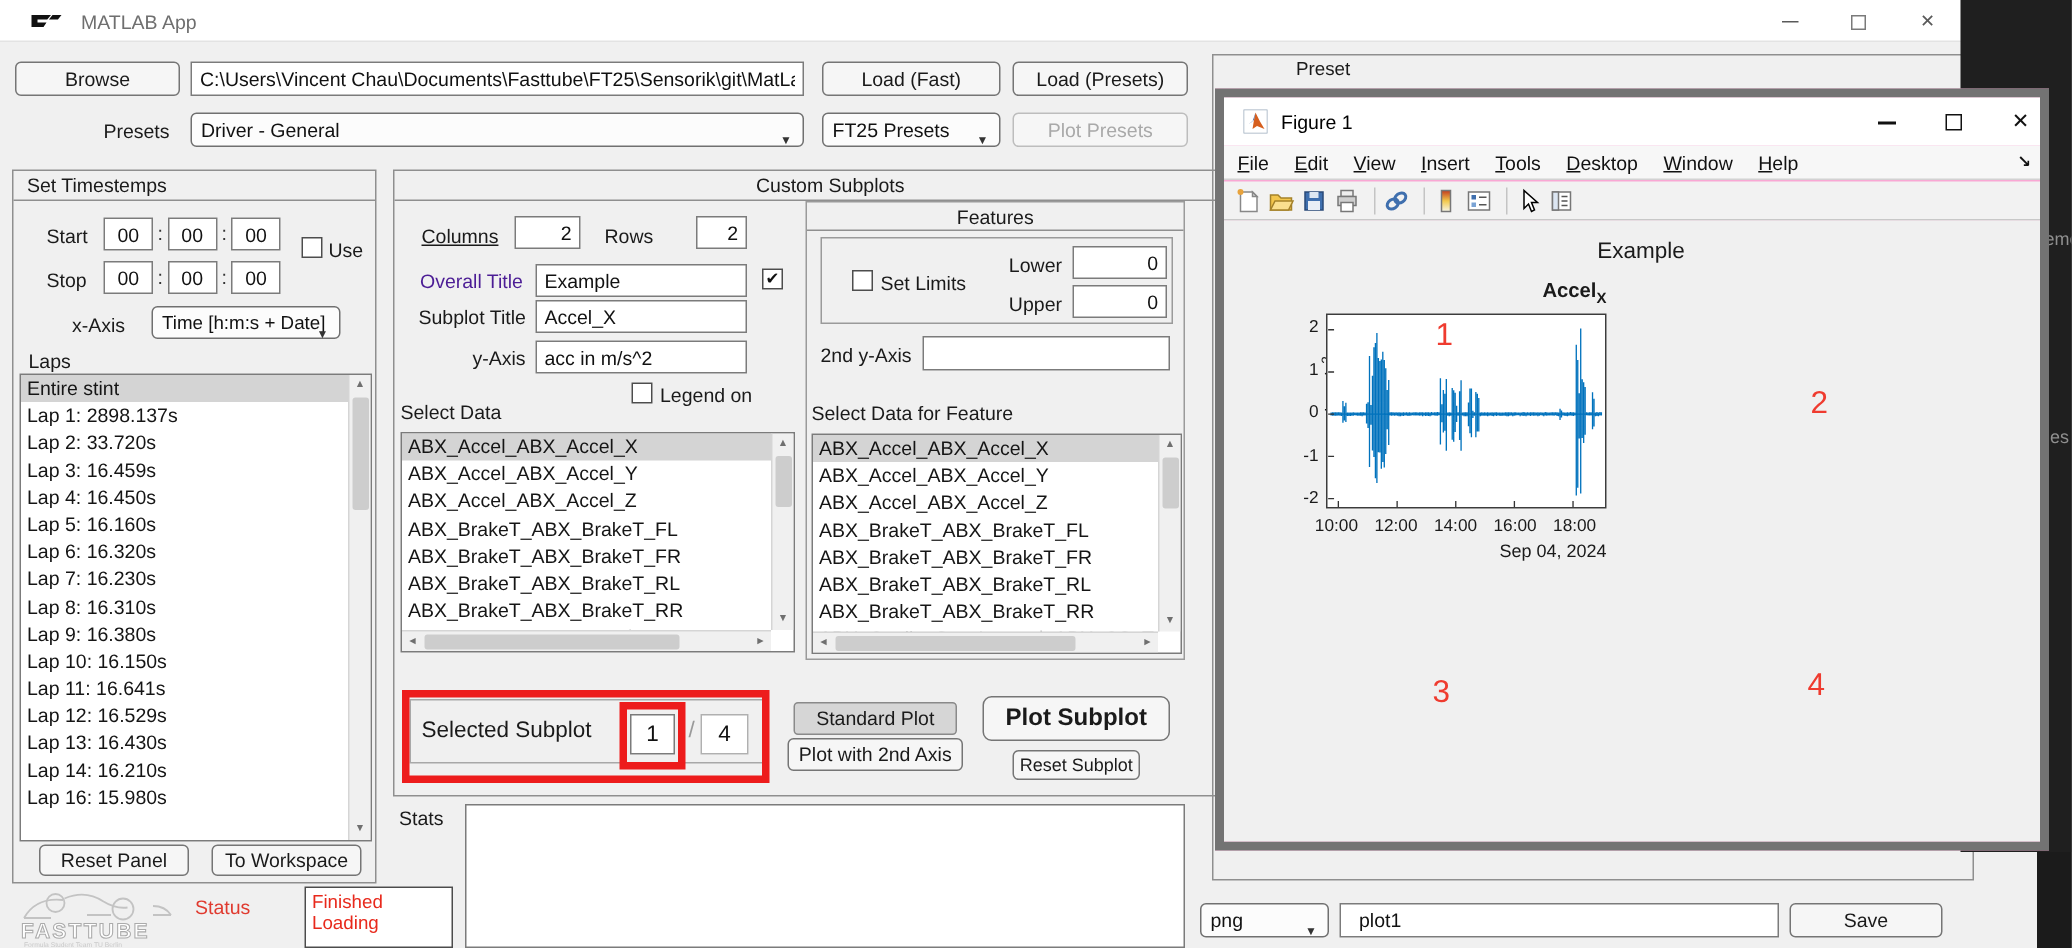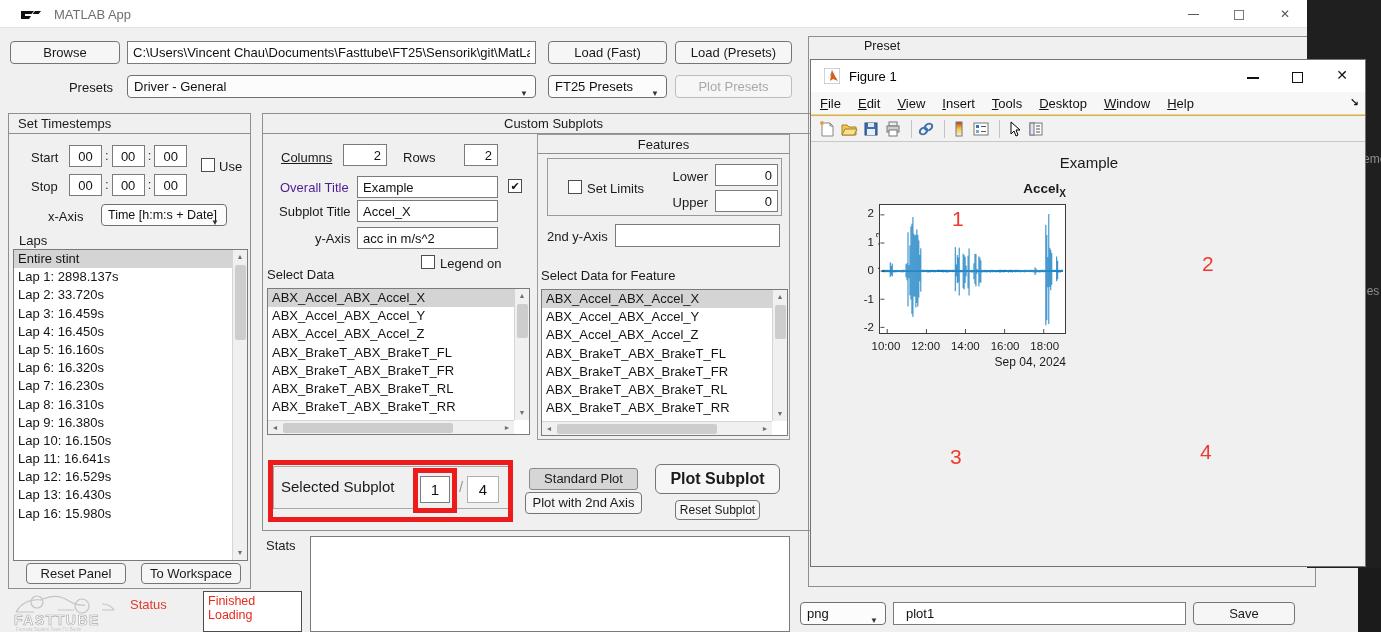--- a/index.html
+++ b/index.html
@@ -40,21 +40,21 @@
   .hscroll .thumb{position:absolute;top:2px;height:10px;background:#cdcdcd;border-radius:2px;}
   .timefield{width:33px;height:22px;background:#fff;border:1px solid #7b7b7b;font-size:13px;text-align:center;line-height:20px;color:#111;}
   .colon{font-size:13px;color:#333;margin:0 3px;line-height:22px;}
   
   .redrect{position:absolute;border:5px solid #ed1c1c;}
   .rednum{position:absolute;color:#ef3b2f;font-size:21px;}
   
   .blackzone{position:absolute;left:1307px;top:0;width:74px;height:568px;background:#1f1f1f;z-index:2;}
   .frag{position:absolute;color:#8f8f8f;font-size:12px;}
   
-  .figwin{position:absolute;left:810px;top:59px;width:556px;height:508px;background:#eab308;border:1px solid #737373;z-index:3;}
+  .figwin{position:absolute;left:810px;top:59px;width:556px;height:508px;background:#f9a8d4;border:6px solid #737373;z-index:3;}
   .fig-titlebar{position:absolute;left:0;top:0;width:100%;height:32px;background:#ffffff;}
   .fig-title{position:absolute;left:38px;top:9px;font-size:13px;color:#000;}
   .fig-btn{position:absolute;top:8px;width:24px;height:16px;text-align:center;color:#111;}
   .fig-btn.min{left:430px;} .fig-btn.max{left:474px;} .fig-btn.cls{left:519px;font-size:14px;line-height:15px;}
   .fig-btn.min i{display:inline-block;width:12px;height:1.5px;background:#111;vertical-align:middle;}
   .fig-btn.max i{display:inline-block;width:11px;height:11px;border:1.5px solid #111;vertical-align:middle;}
   .fig-menubar{position:absolute;left:0;top:32px;width:100%;height:23px;background:#f7f7f7;border-bottom:1px solid #d2d2d2;display:flex;align-items:center;padding-left:9px;}
   .menu-item{font-size:13px;color:#111;margin-right:17px;}
   .menu-item u{text-decoration:underline;}
   .dock-arrow{position:absolute;right:6px;top:4px;font-size:11px;color:#111;font-weight:bold;}
@@ -147,20 +147,21 @@
             <div class="list-item">Lap 4: 16.450s</div>
             <div class="list-item">Lap 5: 16.160s</div>
             <div class="list-item">Lap 6: 16.320s</div>
             <div class="list-item">Lap 7: 16.230s</div>
             <div class="list-item">Lap 8: 16.310s</div>
             <div class="list-item">Lap 9: 16.380s</div>
             <div class="list-item">Lap 10: 16.150s</div>
             <div class="list-item">Lap 11: 16.641s</div>
             <div class="list-item">Lap 12: 16.529s</div>
             <div class="list-item">Lap 13: 16.430s</div>
+            <div class="list-item">Lap 14: 16.210s</div>
             <div class="list-item">Lap 16: 15.980s</div>
           </div>
         <div class="vscroll">
           <div class="arr up">▲</div>
           <div class="thumb" style="top:15px;height:75px;"></div>
           <div class="arr dn">▼</div>
         </div>
       </div>
       <div class="btn" style="left:17px;top:449px;width:100px;height:21px;line-height:19px;">Reset Panel</div>
       <div class="btn" style="left:132px;top:449px;width:100px;height:21px;line-height:19px;">To Workspace</div>

